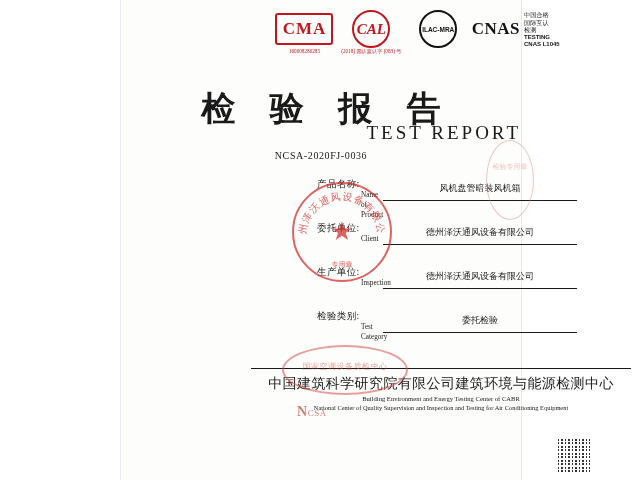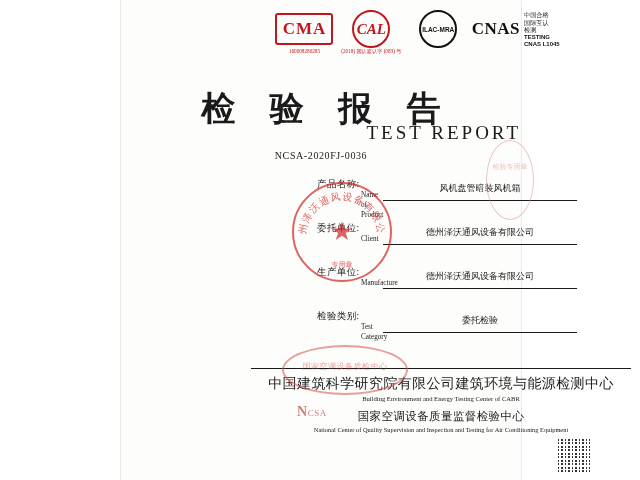--- a/index.html
+++ b/index.html
@@ -425,40 +425,39 @@
         <div class="field-label">
           <span class="zh">委托单位:</span>
           <span class="en">Client</span>
         </div>
         <div class="field-value">德州泽沃通风设备有限公司</div>
       </div>
 
       <div class="field-row">
         <div class="field-label">
           <span class="zh">生产单位:</span>
-          <span class="en">Manufacture</span>
+          <span class="en">Inspection</span>
         </div>
         <div class="field-value">德州泽沃通风设备有限公司</div>
       </div>
 
       <div class="field-row">
         <div class="field-label">
           <span class="zh">检验类别:</span>
           <span class="en">Test Category</span>
         </div>
         <div class="field-value">委托检验</div>
       </div>
 
     </div>
 
     <div class="footer">
       <div class="rule"></div>
       <div class="cn1">中国建筑科学研究院有限公司建筑环境与能源检测中心</div>
       <div class="en1">Building Environment and Energy Testing Center of CABR</div>
-      <div class="cn2">国家空调设备质量监督检验中心</div>
       <div class="en2">National Center of Quality Supervision and Inspection and Testing for Air Conditioning Equipment</div>
     </div>
 
     <div class="ncsa-logo">
       <span class="big">N</span><span>CSA</span>
     </div>
 
     <div class="qr"></div>
 
   </div>

